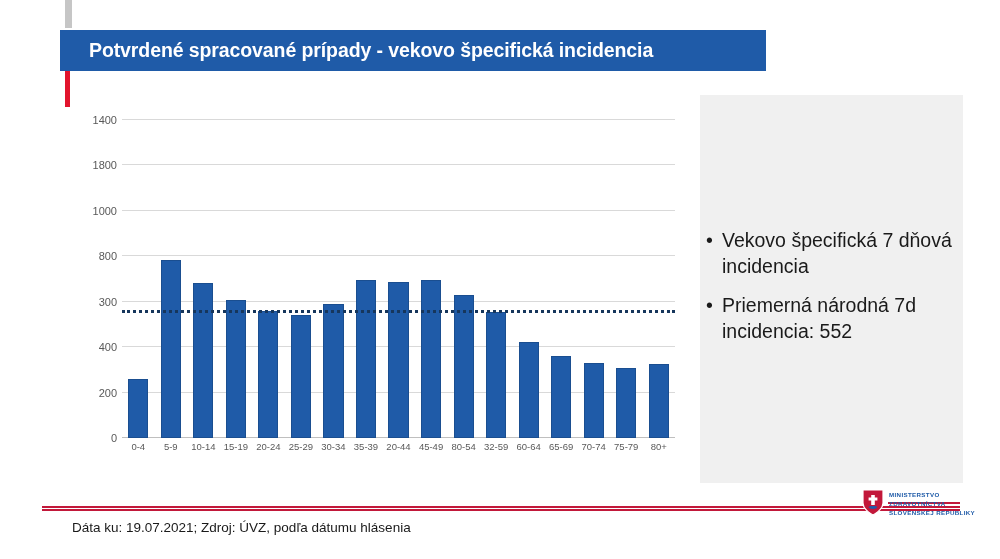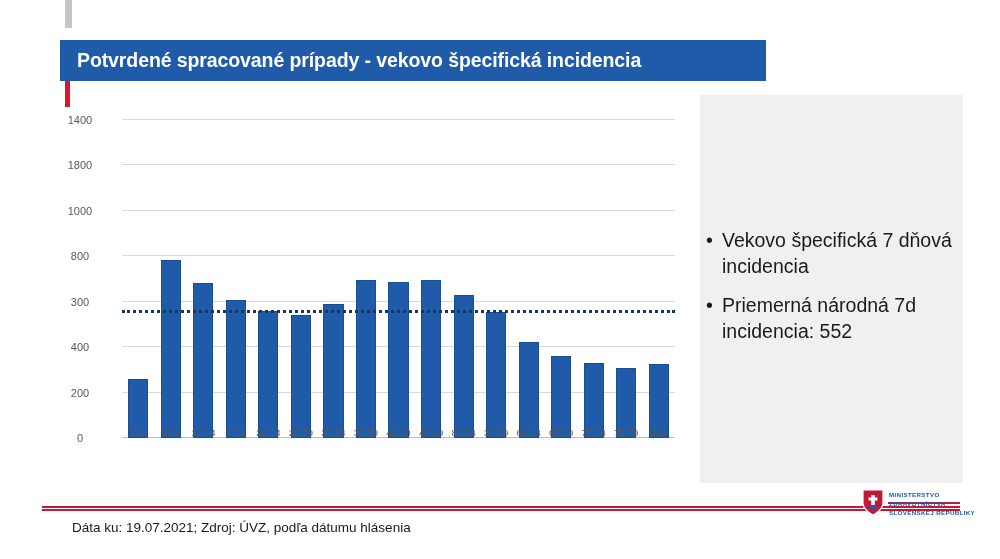--- a/index.html
+++ b/index.html
@@ -16,23 +16,23 @@
     position: absolute; left: 65px; top: 0; width: 7px; height: 28px;
     background: #c6c6c6;
   }
   .accent-red-left {
     position: absolute; left: 65px; top: 71px; width: 5px; height: 36px;
     background: #e2142d;
   }
 
   
   .title-bar {
-    position: absolute; left: 60px; top: 40px; width: 706px; height: 41px;
+    position: absolute; left: 60px; top: 30px; width: 706px; height: 41px;
     background: #1f5ba8;
-    display: flex; align-items: center;
+    display: flex; align-items: center; padding-left: 12px;
   }
   .title-bar .title-text {
     color: #ffffff;
     font-size: 19.5px;
     font-weight: bold;
     letter-spacing: -0.1px;
     padding-left: 17px;
     white-space: nowrap;
   }
 
@@ -41,22 +41,22 @@
     position: absolute; left: 75px; top: 108px; width: 610px; height: 385px;
   }
   .plot {
     position: absolute; left: 47px; top: 12px; right: 10px; height: 318px;
   }
   .gridline {
     position: absolute; left: 0; right: 0; height: 1px; background: #d9d9d9;
   }
   .gridline.axis0 { background: #bfbfbf; }
   .ylabel {
-    position: absolute; right: 16px; width: 42px;
-    text-align: center;
+    position: absolute; right: 0; width: 42px;
+    text-align: right;
     font-size: 11px; color: #595959;
     transform: translateY(-50%);
     white-space: nowrap;
   }
   .ylabels-wrap { position: absolute; left: 0; top: 12px; width: 42px; height: 318px; }
 
   .bars {
     position: absolute; left: 0; right: 0; bottom: 0; top: 0;
     display: flex; align-items: flex-end;
   }
@@ -67,21 +67,21 @@
   .bar {
     width: 62%;
     background: #1f5ba8;
     border: 0.5px solid #1a4e90;
   }
   .refline {
     position: absolute; left: 0; right: 0; height: 0;
     border-top: 3px dotted #16365c;
   }
   .xlabels {
-    position: absolute; left: 47px; right: 10px; top: 319px;
+    position: absolute; left: 47px; right: 10px; top: 333px;
     display: flex;
   }
   .xlabel {
     flex: 1 1 0; text-align: center;
     font-size: 9.5px; color: #595959;
     white-space: nowrap;
   }
   .legend {
     position: absolute; left: 47px; right: 10px; top: 358px;
     display: flex; align-items: center; justify-content: center;
@@ -224,26 +224,26 @@
           <div class="bar-slot">
             <div class="bar" title="80+: 327" style="height: 23.3571%; background: rgb(31, 91, 168);"></div>
           </div>
         </div>
       <div class="refline" id="refline" style="bottom: 39.4286%; border-top-color: rgb(22, 54, 92);"></div>
     </div>
     <div class="xlabels" id="xlabels">
         <div class="xlabel">0-4</div>
         <div class="xlabel">5-9</div>
         <div class="xlabel">10-14</div>
-        <div class="xlabel">7-19</div>
+        <div class="xlabel">15-19</div>
         <div class="xlabel">20-24</div>
         <div class="xlabel">25-29</div>
         <div class="xlabel">30-34</div>
         <div class="xlabel">35-39</div>
-        <div class="xlabel">40-30</div>
+        <div class="xlabel">20-44</div>
         <div class="xlabel">45-49</div>
         <div class="xlabel">80-54</div>
         <div class="xlabel">32-59</div>
         <div class="xlabel">60-64</div>
         <div class="xlabel">65-69</div>
         <div class="xlabel">70-74</div>
         <div class="xlabel">75-79</div>
         <div class="xlabel">80+</div>
       </div>
   </div>

